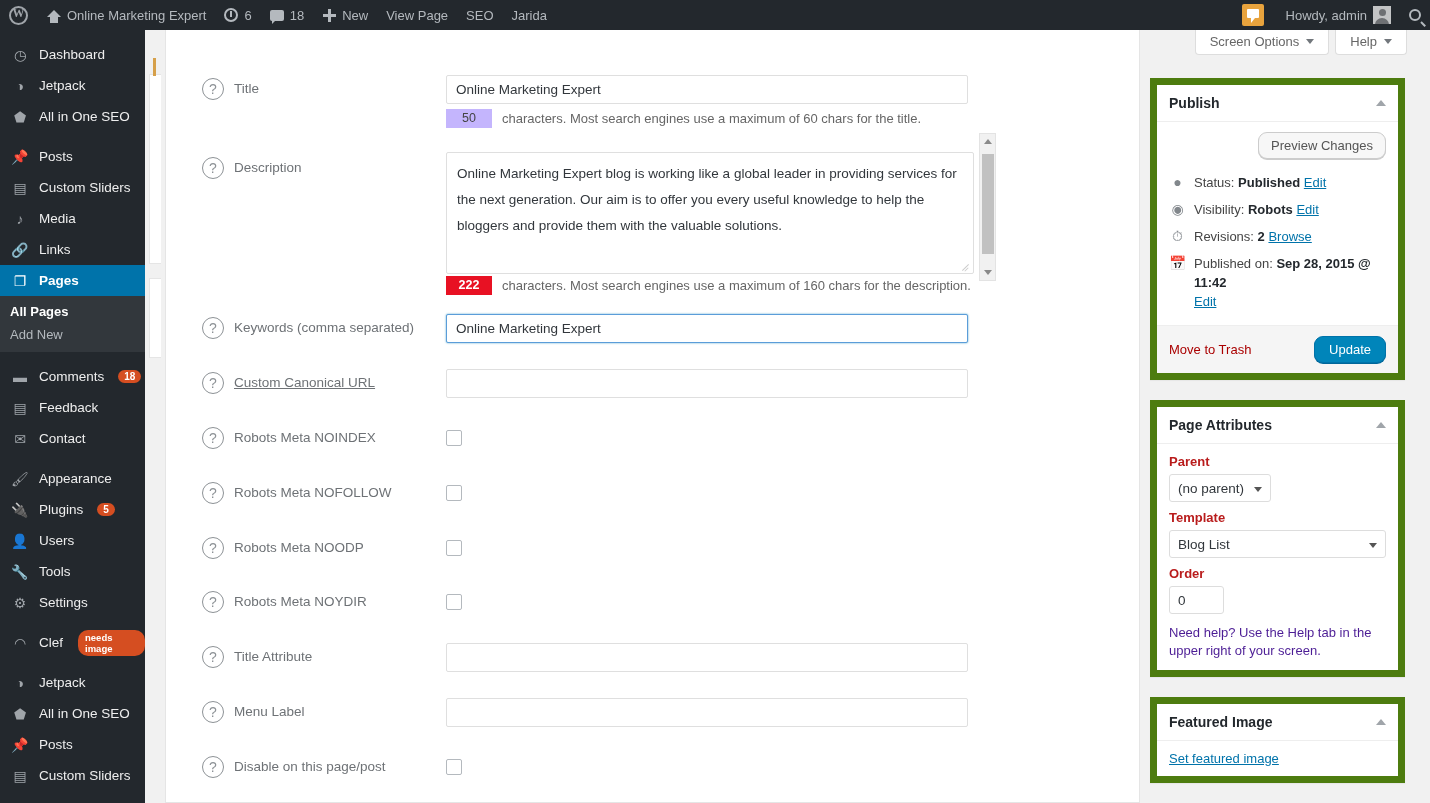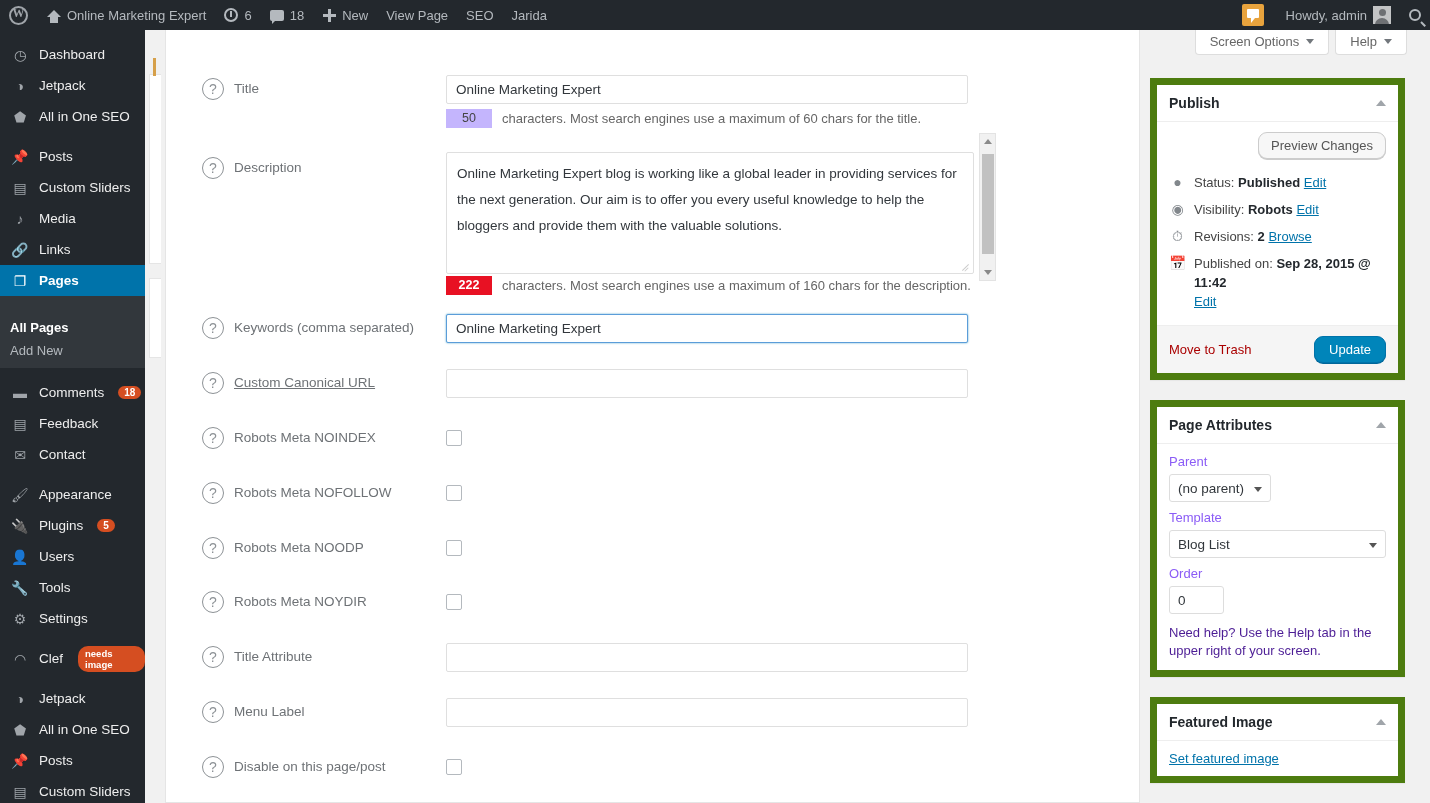--- a/index.html
+++ b/index.html
@@ -145,21 +145,21 @@
     background: #d54e21; color:#fff;
     border-radius: 10px; padding: 1px 6px;
     font-size: 10px; font-weight: 600; margin-left: 5px;
   }
   .setup-badge {
     background: #d54e21; color:#fff;
     border-radius: 10px; padding: 2px 7px;
     font-size: 9.5px; font-weight: 700; margin-left: 6px;
   }
   .submenu {
-    background: #32373c; padding: 20px 0 6px 0;
+    background: #32373c; padding: 4px 0 6px 0;
   }
   .submenu-item {
     padding: 4px 0 4px 10px;
     font-size: 13px; color: #b4b9be; cursor:pointer;
   }
   .submenu-item.current { color: #fff; font-weight: 700; }
 
   
   #content {
     position: absolute; top: 30px; left: 145px;
@@ -341,21 +341,21 @@
     color:#82878c; font-size: 14px; line-height: 19px;
   }
   a.link { color: #0073aa; text-decoration: underline; cursor:pointer; }
   .pb-footer {
     display:flex; align-items:center; justify-content: space-between;
     background: #f5f5f5; border-top: 1px solid #eee;
     padding: 10px 12px;
   }
   .trash-link { color:#a00; font-size:13px; text-decoration:none; cursor:pointer;}
   .attr-label {
-    font-size: 13px; font-weight: 400; color:#8b5cf6;
+    font-size: 13px; font-weight: 700; color:#b91c1c;
     margin: 8px 0 5px 0;
   }
   .attr-label.first { margin-top: 0; }
   .sel {
     position: relative; display:inline-flex; align-items:center;
     border: 1px solid #ddd; background:#fff; border-radius: 3px;
     height: 28px; padding: 0 26px 0 8px; font-size: 13.5px; color:#32373c;
     cursor: pointer;
   }
   .sel .sc {

